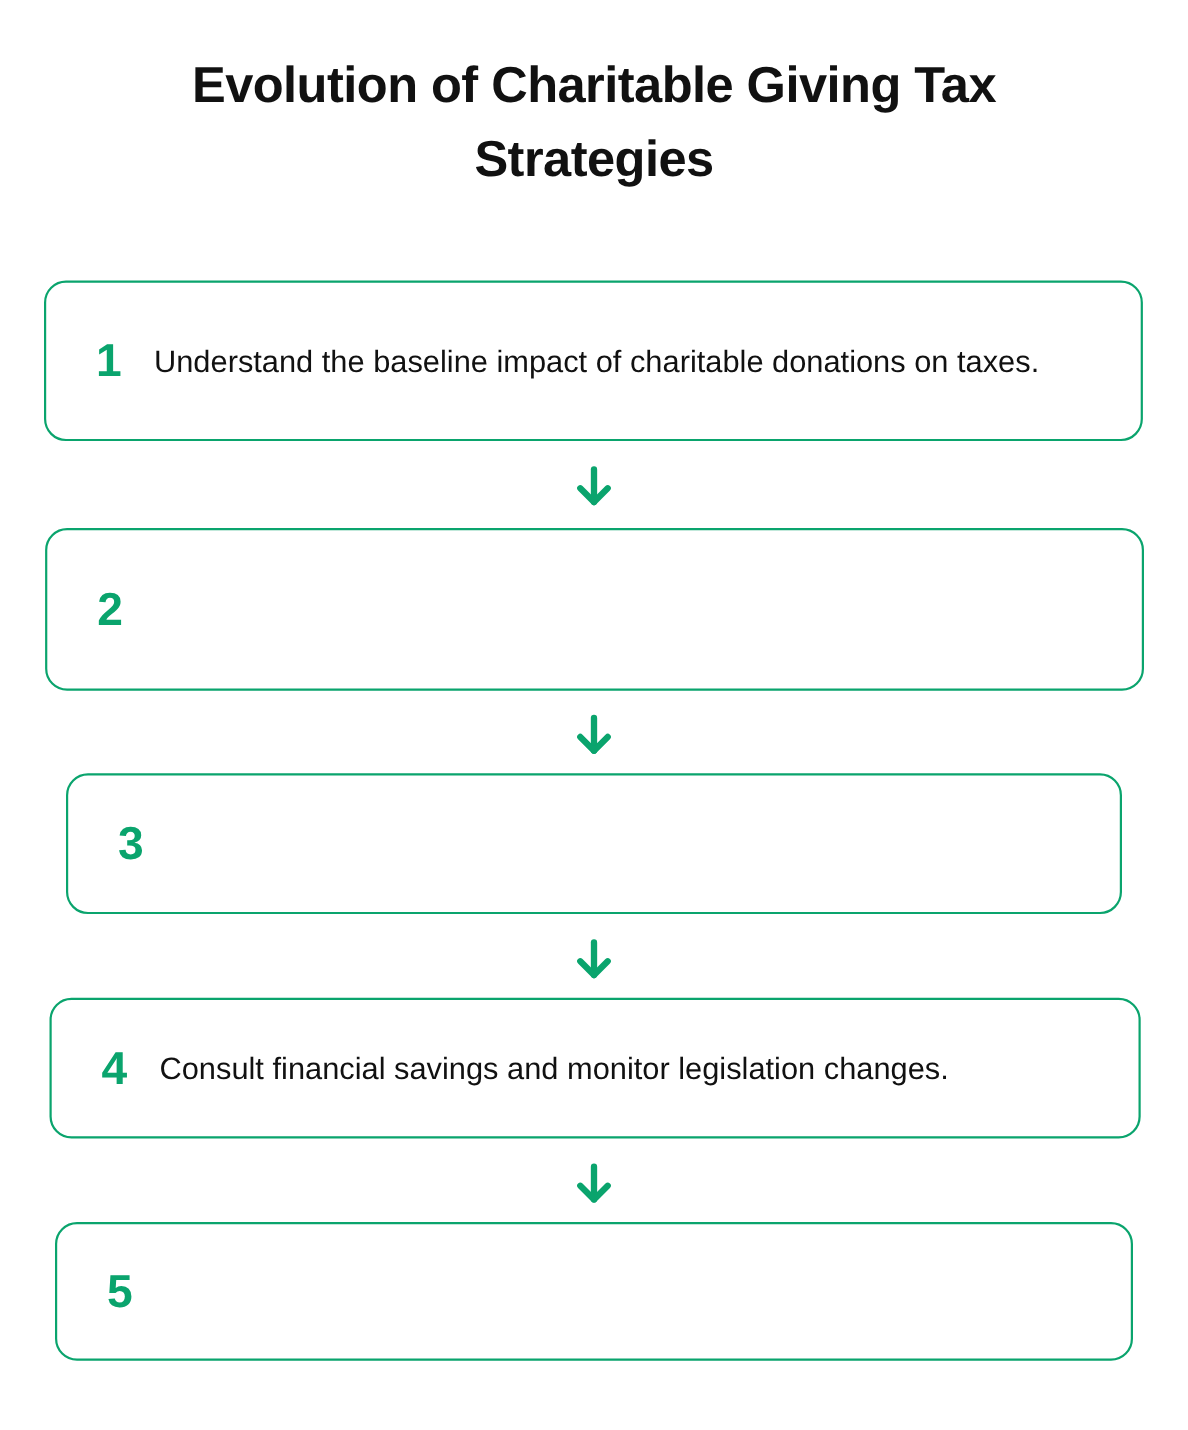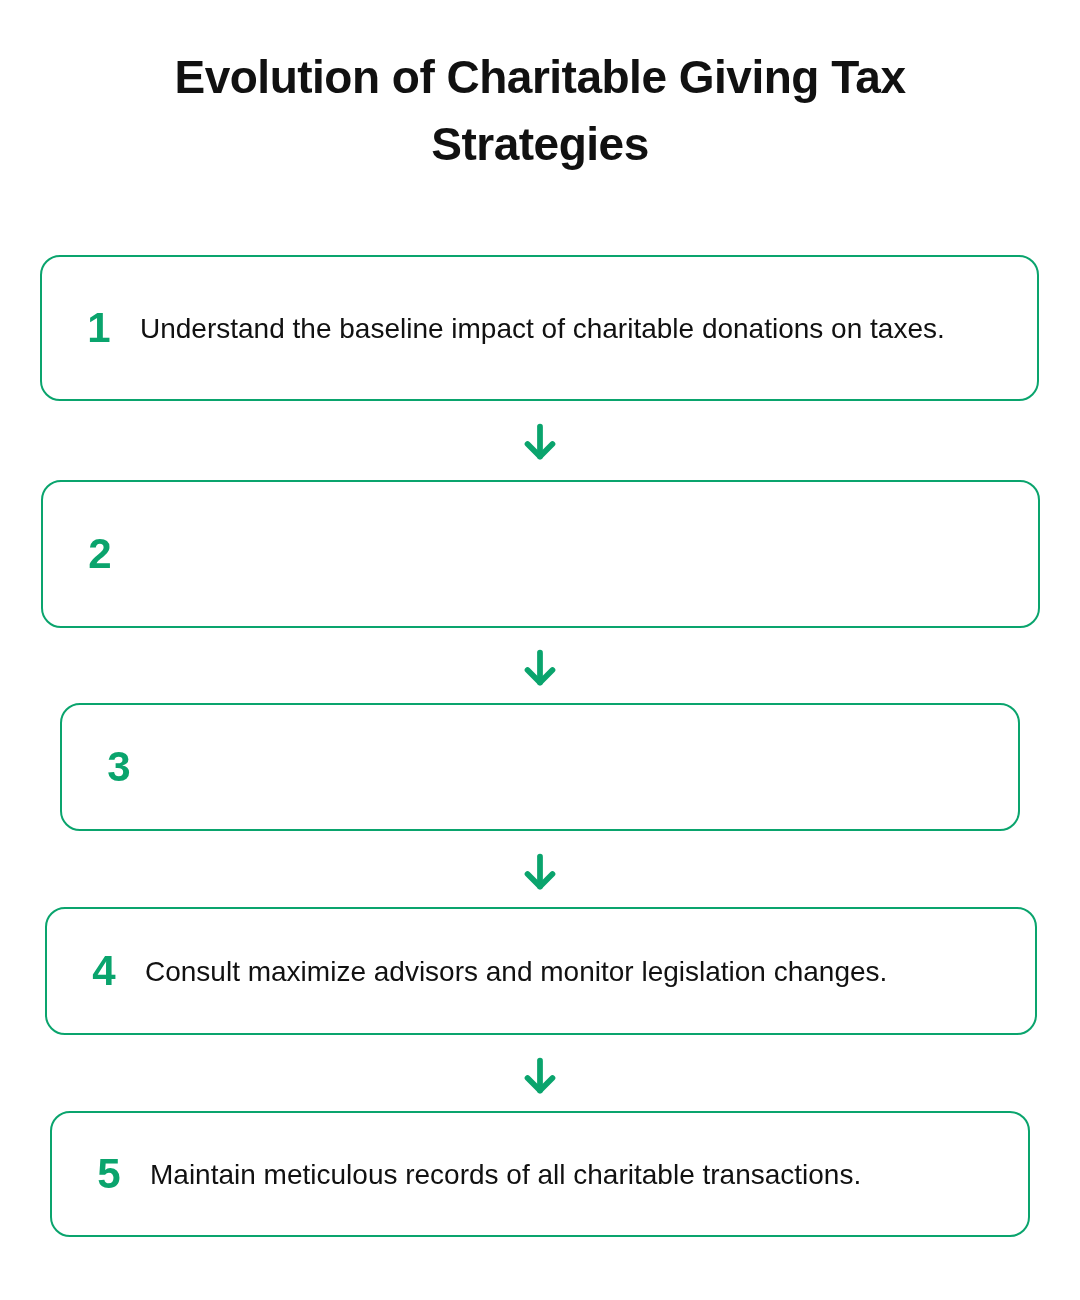--- a/index.html
+++ b/index.html
@@ -110,30 +110,29 @@
     <span>
       <svg width="46" height="46" viewBox="0 0 24 24" fill="none" stroke="#0aa46d" stroke-width="3" stroke-linecap="round" stroke-linejoin="round">
         <path d="M12 3.5 L12 19"></path>
         <path d="M5.5 12.5 L12 19 L18.5 12.5"></path>
       </svg>
     </span>
   </div>
 
   <div class="step s4">
     <div class="num">4</div>
-    <div class="txt">Consult maximize advisors and monitor legislation changes.</div>
+    <div class="txt">Consult financial savings and monitor legislation changes.</div>
   </div>
 
   <div class="arrow a4">
     <span>
       <svg width="46" height="46" viewBox="0 0 24 24" fill="none" stroke="#0aa46d" stroke-width="3" stroke-linecap="round" stroke-linejoin="round">
         <path d="M12 3.5 L12 19"></path>
         <path d="M5.5 12.5 L12 19 L18.5 12.5"></path>
       </svg>
     </span>
   </div>
 
   <div class="step s5">
     <div class="num">5</div>
-    <div class="txt">Maintain meticulous records of all charitable transactions.</div>
   </div>
 
 </div>
 
 </body></html>

